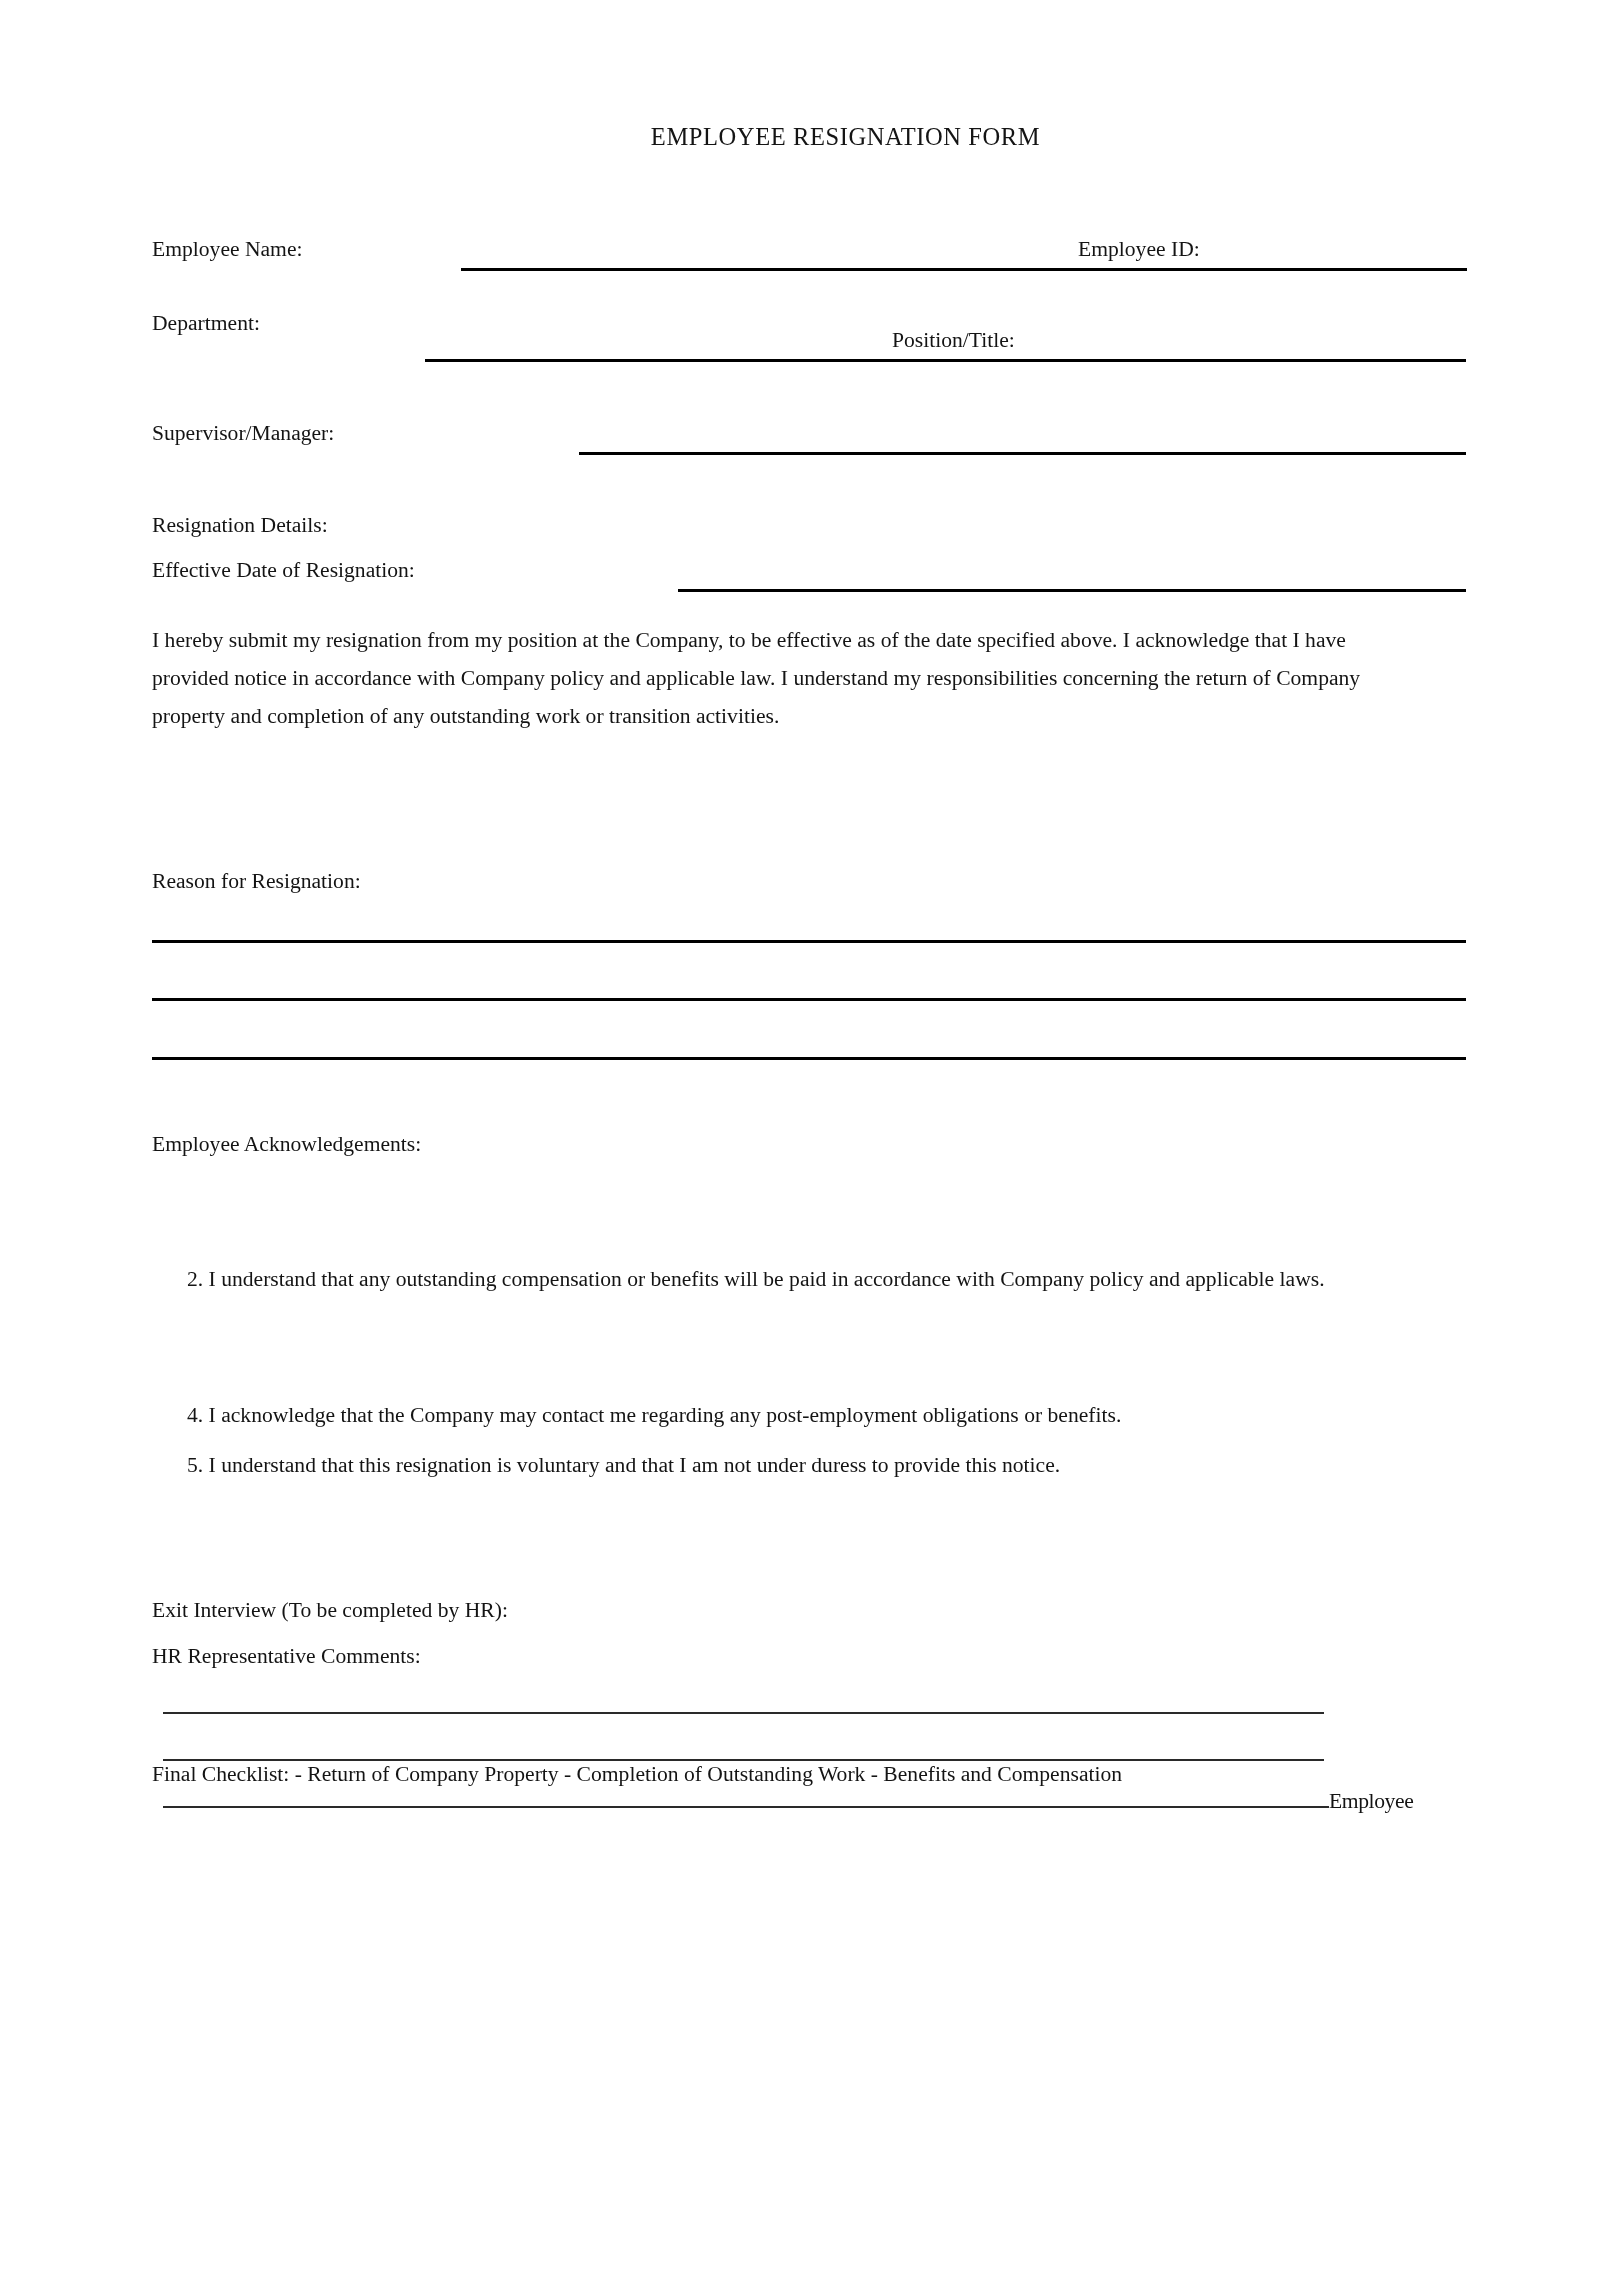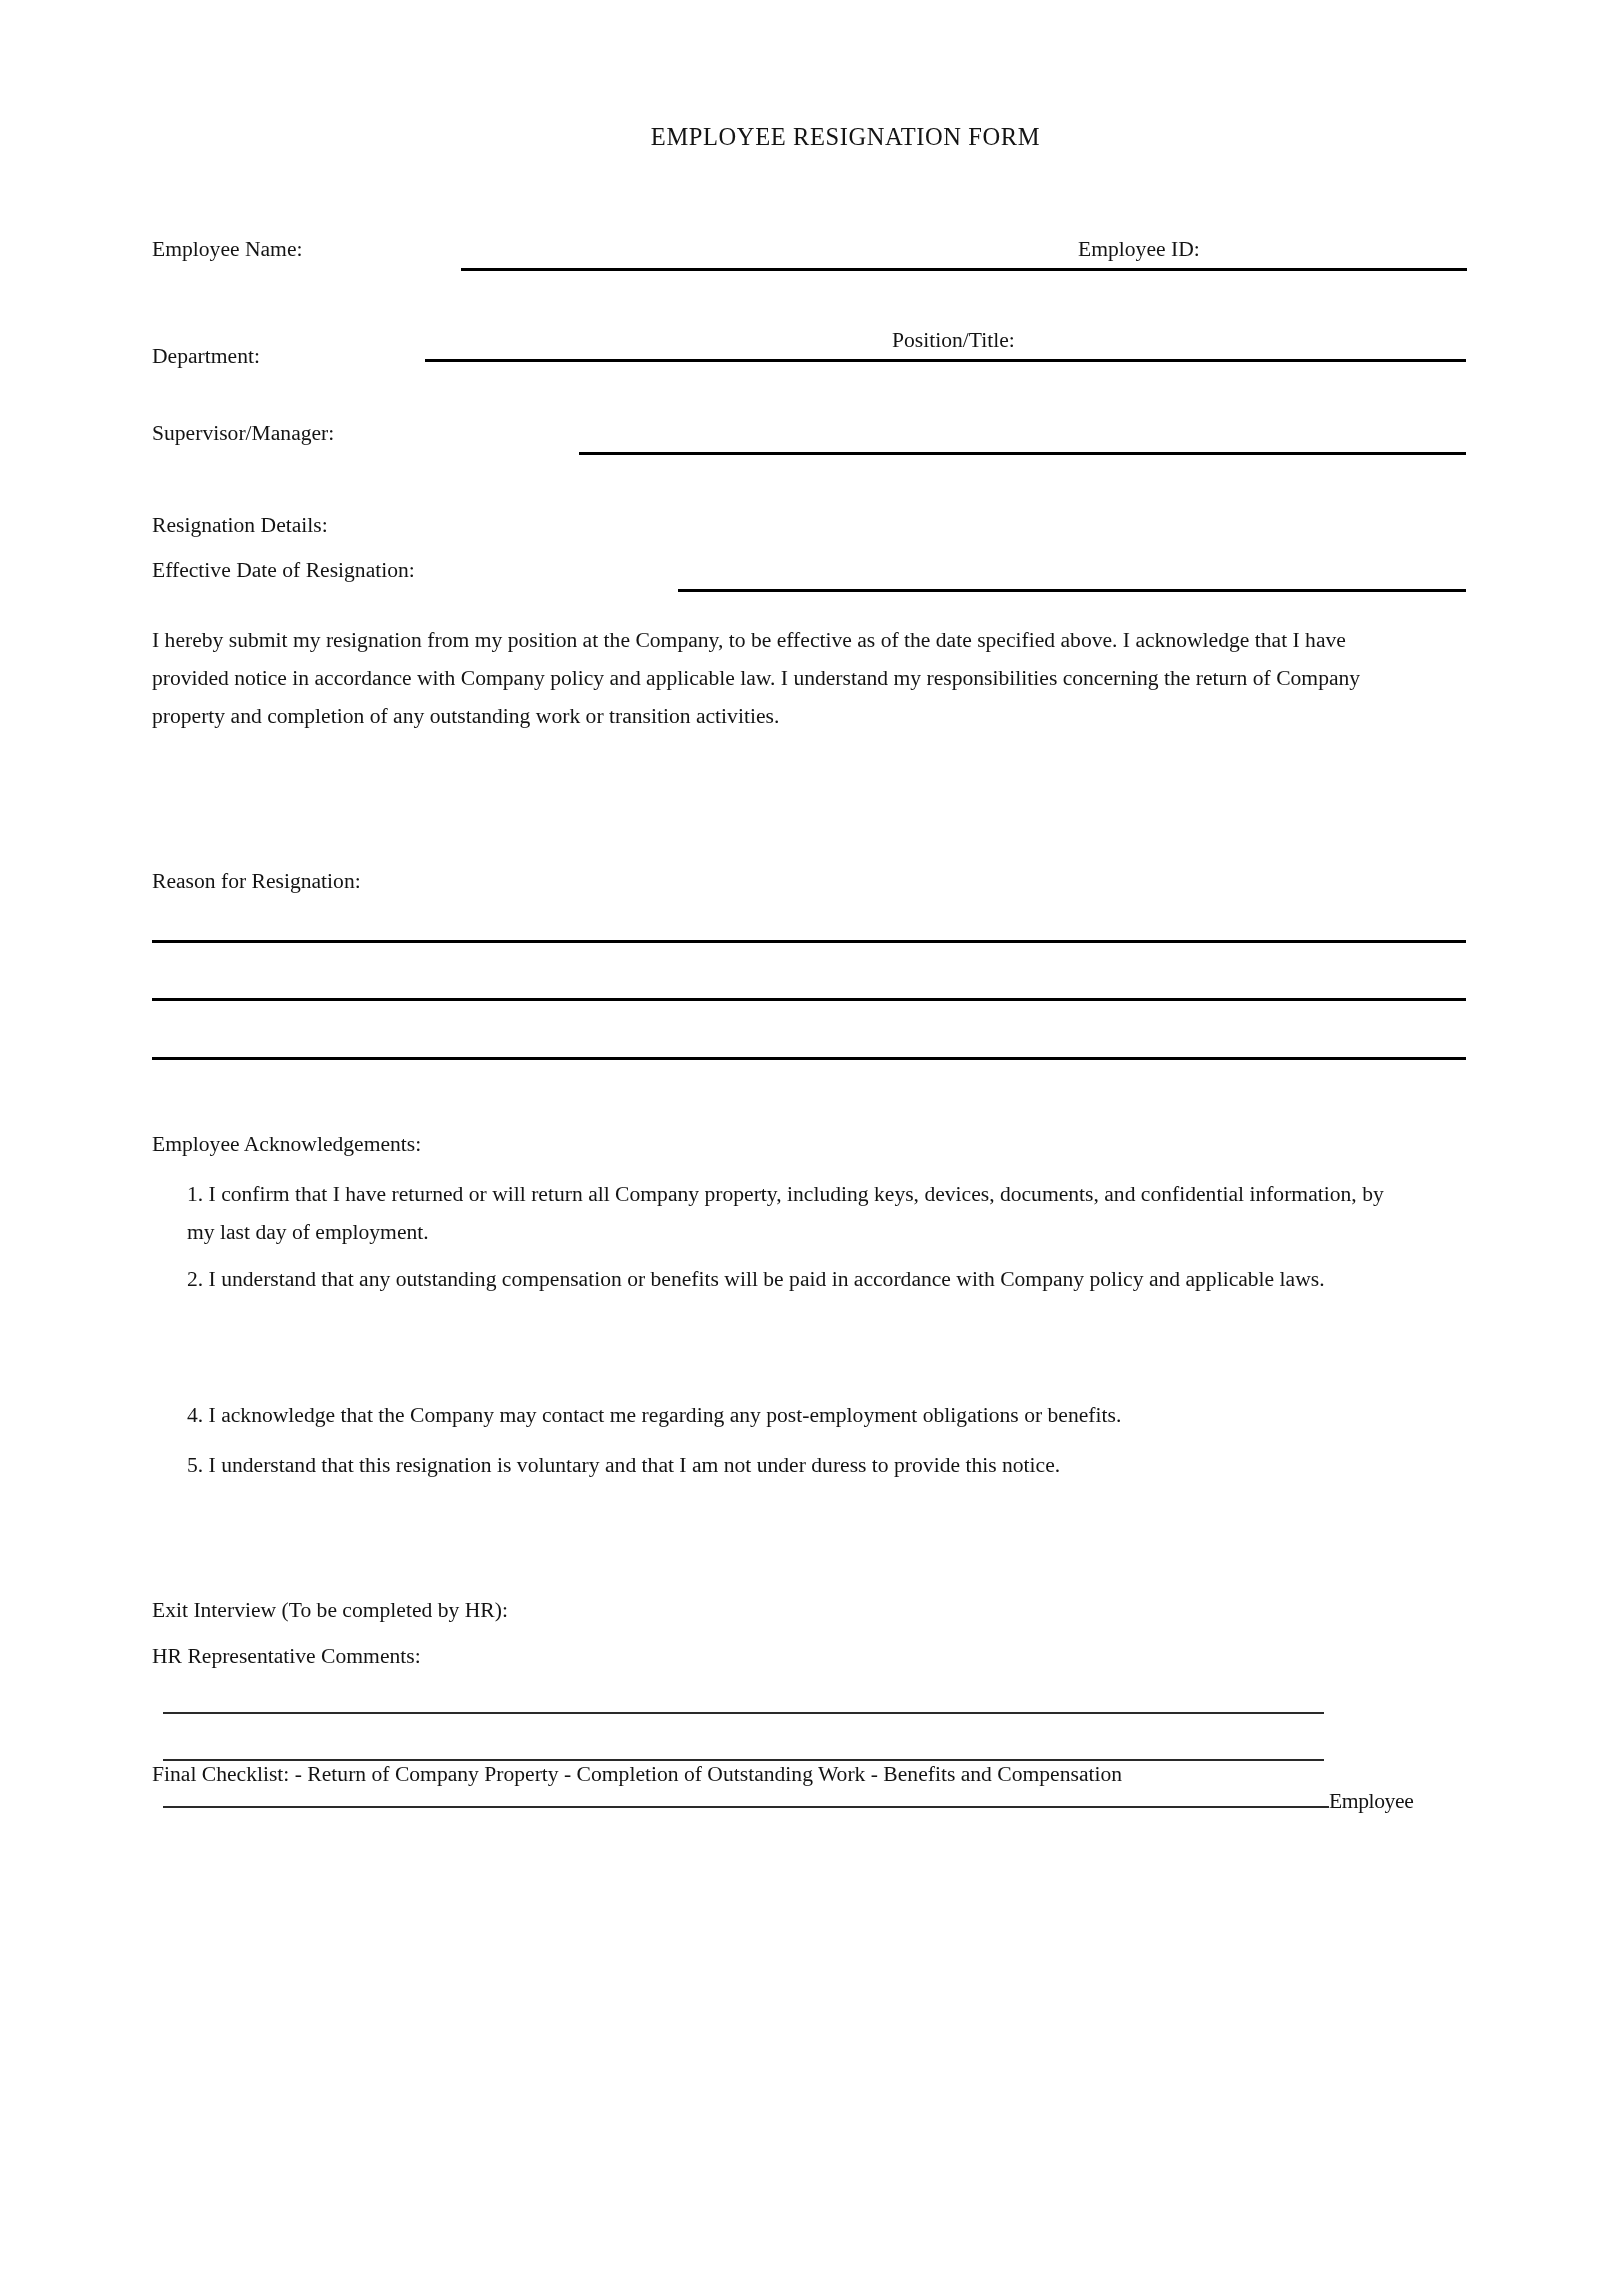--- a/index.html
+++ b/index.html
@@ -91,21 +91,21 @@
 <body>
 
 <div class="page">
 
   <div class="doc-title">EMPLOYEE RESIGNATION FORM</div>
 
   <div class="t" style="left:152px; top:235px;">Employee Name:</div>
   <div class="t" style="left:1078px; top:235px;">Employee ID:</div>
   <div class="rule" style="left:461px; top:268px; width:1006px;"></div>
 
-  <div class="t" style="left:152px; top:342px;">Department:</div>
+  <div class="t" style="left:152px; top:309px;">Department:</div>
   <div class="t" style="left:892px; top:326px;">Position/Title:</div>
   <div class="rule" style="left:425px; top:359px; width:1041px;"></div>
 
   <div class="t" style="left:152px; top:419px;">Supervisor/Manager:</div>
   <div class="rule" style="left:579px; top:452px; width:887px;"></div>
 
   <div class="t" style="left:152px; top:511px;">Resignation Details:</div>
 
   <div class="t" style="left:152px; top:556px;">Effective Date of Resignation:</div>
   <div class="rule" style="left:678px; top:589px; width:788px;"></div>
@@ -113,21 +113,20 @@
   <div class="para" style="left:152px; top:621px; width:1245px;">I hereby submit my resignation from my position at the Company, to be effective as of the date specified above. I acknowledge that I have provided notice in accordance with Company policy and applicable law. I understand my responsibilities concerning the return of Company property and completion of any outstanding work or transition activities.</div>
 
   <div class="t" style="left:152px; top:867px;">Reason for Resignation:</div>
 
   <div class="rule" style="left:152px; top:940px; width:1314px;"></div>
   <div class="rule" style="left:152px; top:998px; width:1314px;"></div>
   <div class="rule" style="left:152px; top:1057px; width:1314px;"></div>
 
   <div class="t" style="left:152px; top:1130px;">Employee Acknowledgements:</div>
 
-  <div class="ack-item" style="left:187px; top:1175px; width:1215px;">1. I confirm that I have returned or will return all Company property, including keys, devices, documents, and confidential information, by my last day of employment.</div>
 
   <div class="ack-item" style="left:187px; top:1260px; width:1235px;">2. I understand that any outstanding compensation or benefits will be paid in accordance with Company policy and applicable laws.</div>
 
 
   <div class="ack-item" style="left:187px; top:1396px; width:1235px;">4. I acknowledge that the Company may contact me regarding any post-employment obligations or benefits.</div>
 
   <div class="ack-item" style="left:187px; top:1446px; width:1235px;">5. I understand that this resignation is voluntary and that I am not under duress to provide this notice.</div>
 
   <div class="t" style="left:152px; top:1596px;">Exit Interview (To be completed by HR):</div>
 

